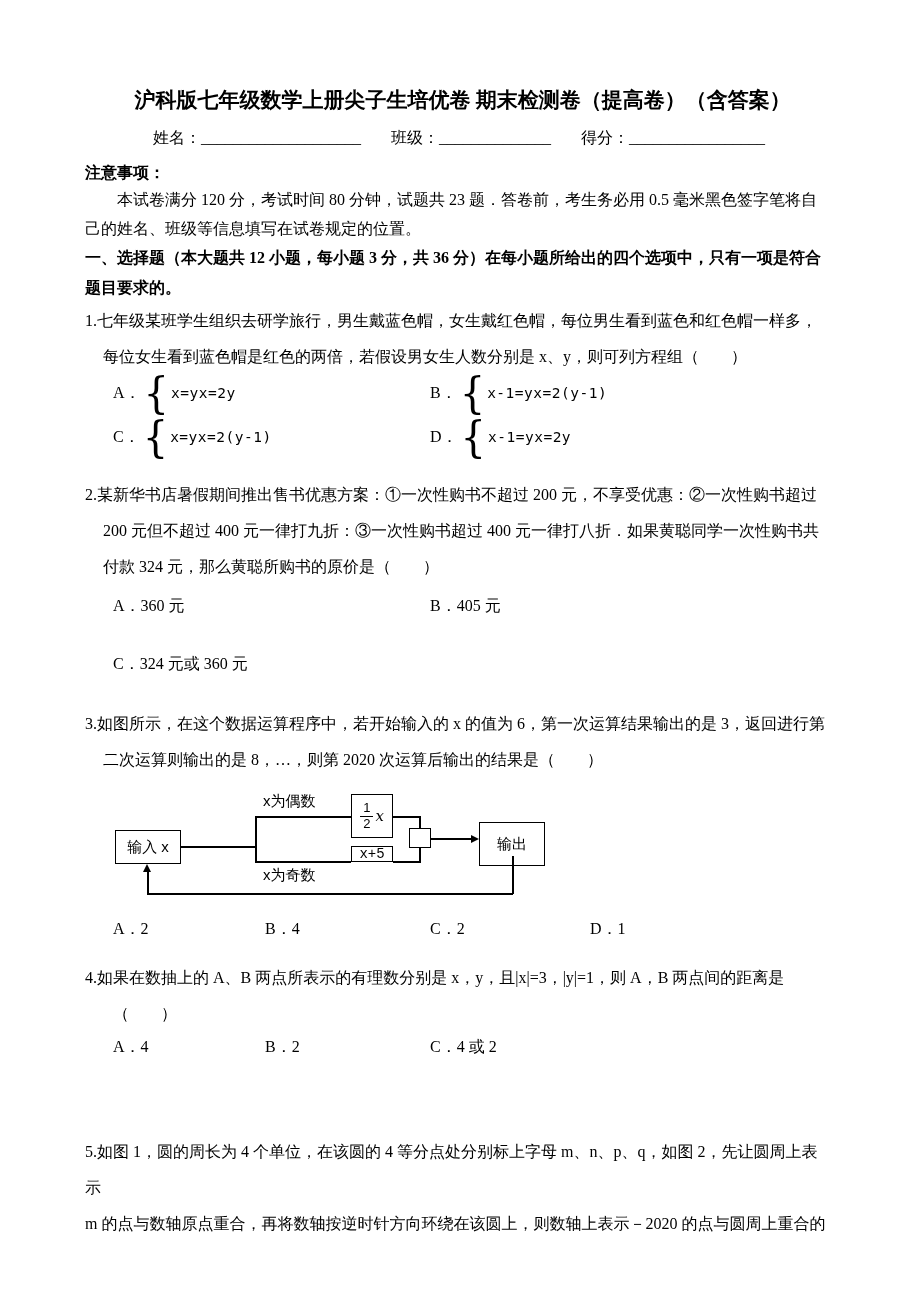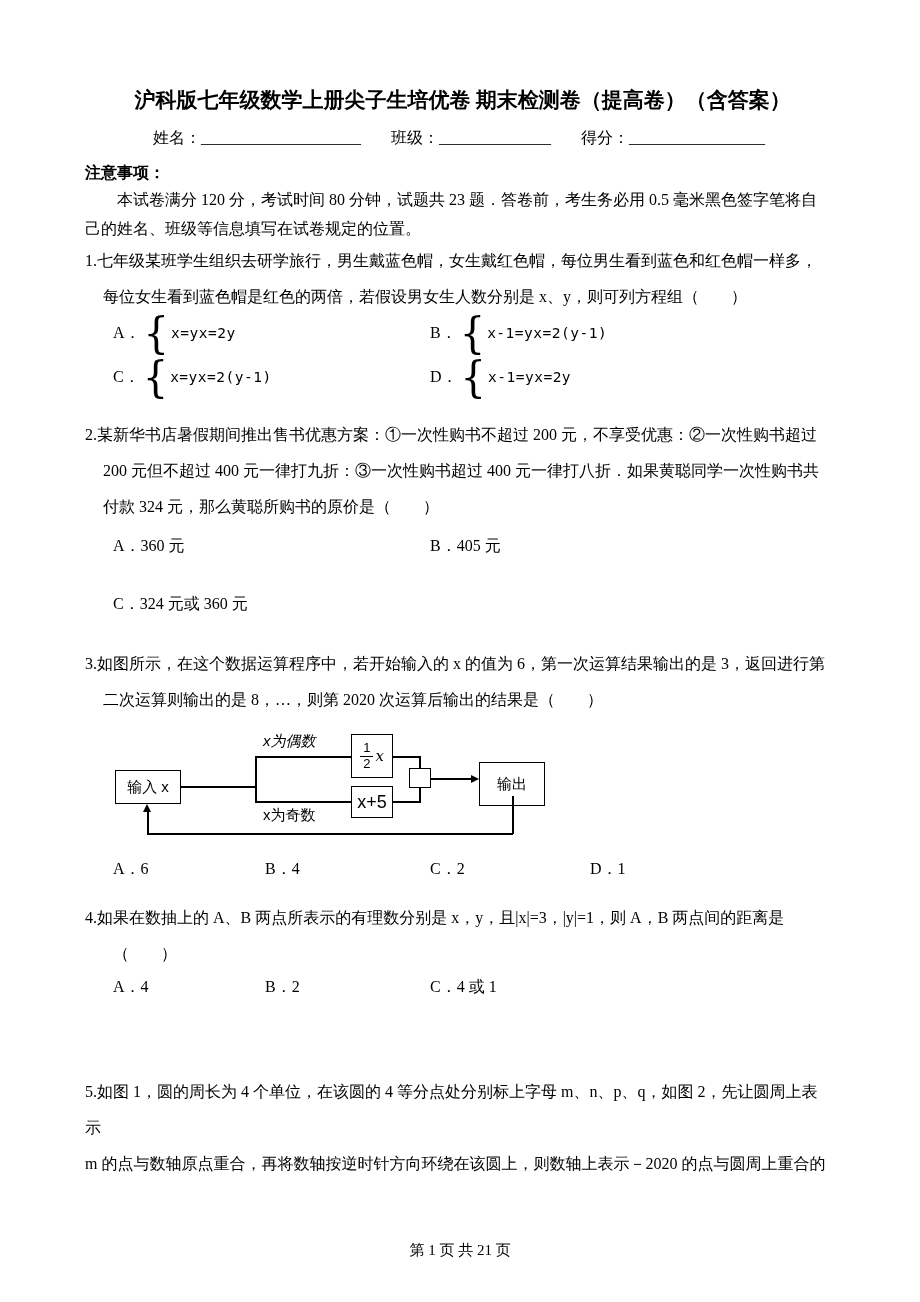--- a/index.html
+++ b/index.html
@@ -61,20 +61,24 @@
     <span class="lbl">班级：</span><span class="blank">______________</span>
     <span class="lbl">得分：</span><span class="blank">_________________</span>
   </div>
 
   <div class="notice-h">注意事项：</div>
   <div class="notice-p">
     <div class="ind">本试卷满分 120 分，考试时间 80 分钟，试题共 23 题．答卷前，考生务必用 0.5 毫米黑色签字笔将自</div>
     <div>己的姓名、班级等信息填写在试卷规定的位置。</div>
   </div>
 
+  <div class="section">
+    <div>一、选择题（本大题共 12 小题，每小题 3 分，共 36 分）在每小题所给出的四个选项中，只有一项是符合</div>
+    <div>题目要求的。</div>
+  </div>
 
   <div class="q">
     <div class="q-line">1.七年级某班学生组织去研学旅行，男生戴蓝色帽，女生戴红色帽，每位男生看到蓝色和红色帽一样多，</div>
     <div class="q-line cont">每位女生看到蓝色帽是红色的两倍，若假设男女生人数分别是 x、y，则可列方程组（　　）</div>
     <div class="opt2">
       <div class="optsys">
         <span class="optlabel">A．</span>
         <span class="brace">{</span>
         <span class="syslines">
           <span class="eq">x=y</span>
@@ -126,62 +130,61 @@
     <div class="diagram">
 
       <div class="dbox" style="left:2px;top:44px;width:66px;height:34px;">输入 x</div>
       <div class="dbox" style="left:238px;top:8px;width:42px;height:44px;">
         <span class="frac">
             <span class="fnum">1</span>
             <span class="fden">2</span>
           </span>
           <span class="fvar">x</span>
       </div>
-      <div class="dbox" style="left:238px;top:60px;width:42px;height:32px;font-size:18px;">x+5</div>
+      <div class="dbox" style="left:238px;top:60px;width:42px;height:16px;font-size:14px;font-family:Liberation Mono, monospace;">x+5</div>
       <div class="dbox mbox" style="left:296px;top:42px;width:22px;height:20px;"></div>
       <div class="dbox" style="left:366px;top:36px;width:66px;height:44px;">输出</div>
 
-      <div class="dlabel" style="left:150px;top:6px;font-style:italic;">x为偶数</div>
+      <div class="dlabel" style="left:150px;top:6px;">x为偶数</div>
       <div class="dlabel" style="left:150px;top:80px;">x为奇数</div>
 
       <div class="dline hline" style="left:68px;top:60px;width:74px;"></div>
       <div class="dline vline" style="left:142px;top:30px;height:46px;"></div>
       <div class="dline hline" style="left:142px;top:30px;width:96px;"></div>
       <div class="dline hline" style="left:142px;top:75px;width:96px;"></div>
       <div class="dline hline" style="left:280px;top:30px;width:27px;"></div>
       <div class="dline hline" style="left:280px;top:75px;width:27px;"></div>
       <div class="dline vline" style="left:306px;top:30px;height:47px;"></div>
       <div class="dline hline" style="left:306px;top:52px;width:54px;"></div>
       <div class="arr-r" style="left:358px;top:49px;"></div>
 
       <div class="dline vline" style="left:399px;top:70px;height:38px;"></div>
       <div class="dline hline" style="left:34px;top:107px;width:366px;"></div>
       <div class="dline vline" style="left:34px;top:86px;height:22px;"></div>
       <div class="arr-u" style="left:30px;top:78px;"></div>
     </div>
 
     <div class="opt4">
-      <div>A．6</div>
+      <div>A．2</div>
       <div>B．4</div>
       <div>C．2</div>
       <div>D．1</div>
     </div>
   </div>
 
   <div class="q" style="margin-top:18px">
     <div class="q-line">4.如果在数抽上的 A、B 两点所表示的有理数分别是 x，y，且|x|=3，|y|=1，则 A，B 两点间的距离是</div>
     <div class="q-line cont2">（　　）</div>
     <div class="opt4" style="margin-top:2px">
       <div>A．4</div>
       <div>B．2</div>
-      <div>C．4 或 1</div>
+      <div>C．4 或 2</div>
     </div>
   </div>
 
   <div class="q" style="margin-top:74px">
     <div class="q-line">5.如图 1，圆的周长为 4 个单位，在该圆的 4 等分点处分别标上字母 m、n、p、q，如图 2，先让圆周上表</div>
     <div class="q-line">示</div>
     <div class="q-line">m 的点与数轴原点重合，再将数轴按逆时针方向环绕在该圆上，则数轴上表示－2020 的点与圆周上重合的</div>
   </div>
 
-  <div class="footer">第 1 页 共 21 页</div>
 
 </div>
 
 </body></html>

